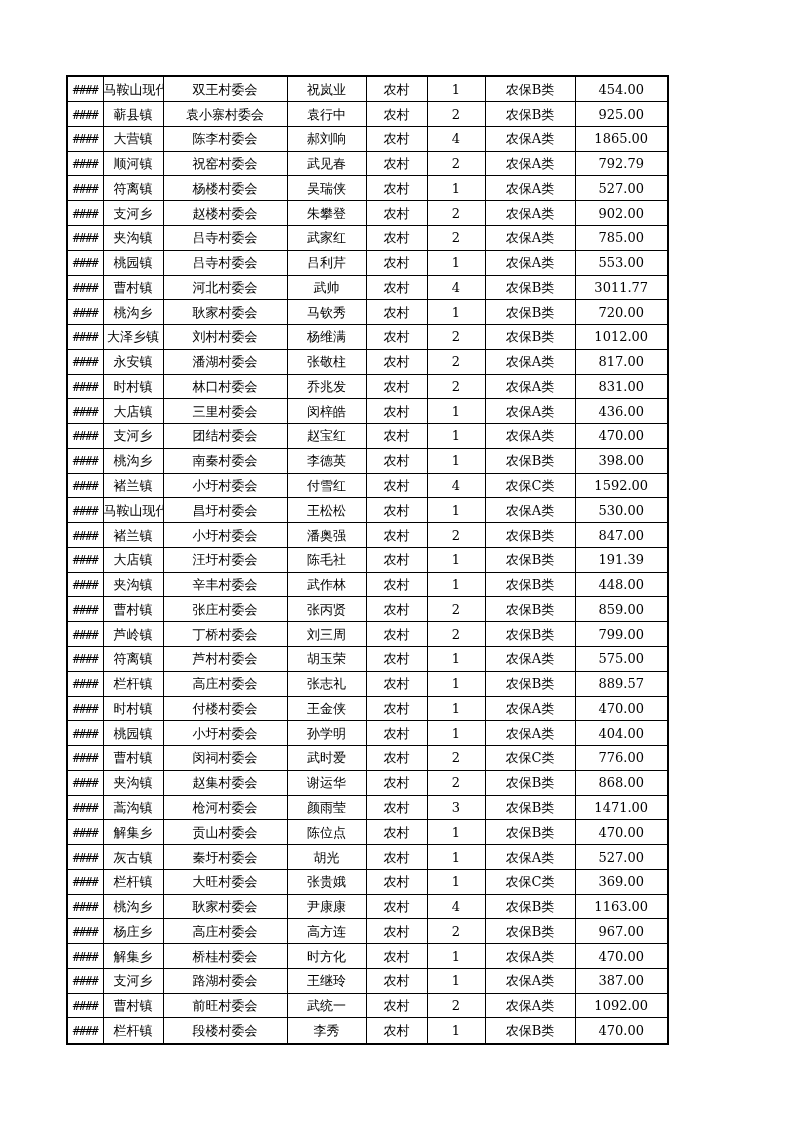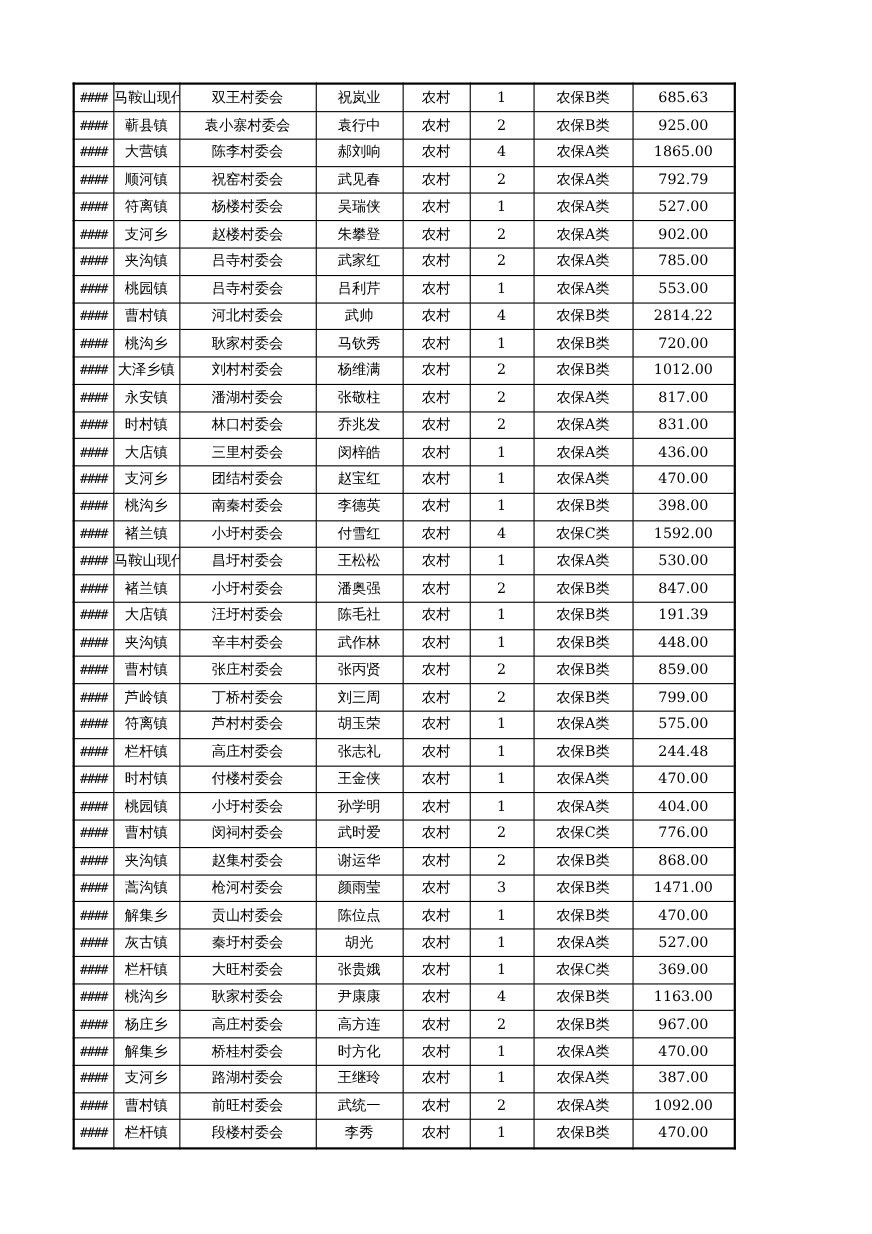--- a/index.html
+++ b/index.html
@@ -62,21 +62,21 @@
     </colgroup>
     <tbody id="table-body">
         <tr>
     <td class="c-hash"><span>####</span></td>
     <td class="c-town"><span>马鞍山现代产业园</span></td>
     <td class="c-village"><span>双王村委会</span></td>
     <td class="c-name"><span>祝岚业</span></td>
     <td class="c-residence"><span>农村</span></td>
     <td class="c-count"><span>1</span></td>
     <td class="c-category"><span>农保B类</span></td>
-    <td class="c-amount"><span>685.63</span></td>
+    <td class="c-amount"><span>454.00</span></td>
   </tr>
         <tr>
     <td class="c-hash"><span>####</span></td>
     <td class="c-town"><span>蕲县镇</span></td>
     <td class="c-village"><span>袁小寨村委会</span></td>
     <td class="c-name"><span>袁行中</span></td>
     <td class="c-residence"><span>农村</span></td>
     <td class="c-count"><span>2</span></td>
     <td class="c-category"><span>农保B类</span></td>
     <td class="c-amount"><span>925.00</span></td>
@@ -142,21 +142,21 @@
     <td class="c-amount"><span>553.00</span></td>
   </tr>
         <tr>
     <td class="c-hash"><span>####</span></td>
     <td class="c-town"><span>曹村镇</span></td>
     <td class="c-village"><span>河北村委会</span></td>
     <td class="c-name"><span>武帅</span></td>
     <td class="c-residence"><span>农村</span></td>
     <td class="c-count"><span>4</span></td>
     <td class="c-category"><span>农保B类</span></td>
-    <td class="c-amount"><span>2814.22</span></td>
+    <td class="c-amount"><span>3011.77</span></td>
   </tr>
         <tr>
     <td class="c-hash"><span>####</span></td>
     <td class="c-town"><span>桃沟乡</span></td>
     <td class="c-village"><span>耿家村委会</span></td>
     <td class="c-name"><span>马钦秀</span></td>
     <td class="c-residence"><span>农村</span></td>
     <td class="c-count"><span>1</span></td>
     <td class="c-category"><span>农保B类</span></td>
     <td class="c-amount"><span>720.00</span></td>
@@ -302,21 +302,21 @@
     <td class="c-amount"><span>575.00</span></td>
   </tr>
         <tr>
     <td class="c-hash"><span>####</span></td>
     <td class="c-town"><span>栏杆镇</span></td>
     <td class="c-village"><span>高庄村委会</span></td>
     <td class="c-name"><span>张志礼</span></td>
     <td class="c-residence"><span>农村</span></td>
     <td class="c-count"><span>1</span></td>
     <td class="c-category"><span>农保B类</span></td>
-    <td class="c-amount"><span>244.48</span></td>
+    <td class="c-amount"><span>889.57</span></td>
   </tr>
         <tr>
     <td class="c-hash"><span>####</span></td>
     <td class="c-town"><span>时村镇</span></td>
     <td class="c-village"><span>付楼村委会</span></td>
     <td class="c-name"><span>王金侠</span></td>
     <td class="c-residence"><span>农村</span></td>
     <td class="c-count"><span>1</span></td>
     <td class="c-category"><span>农保A类</span></td>
     <td class="c-amount"><span>470.00</span></td>

